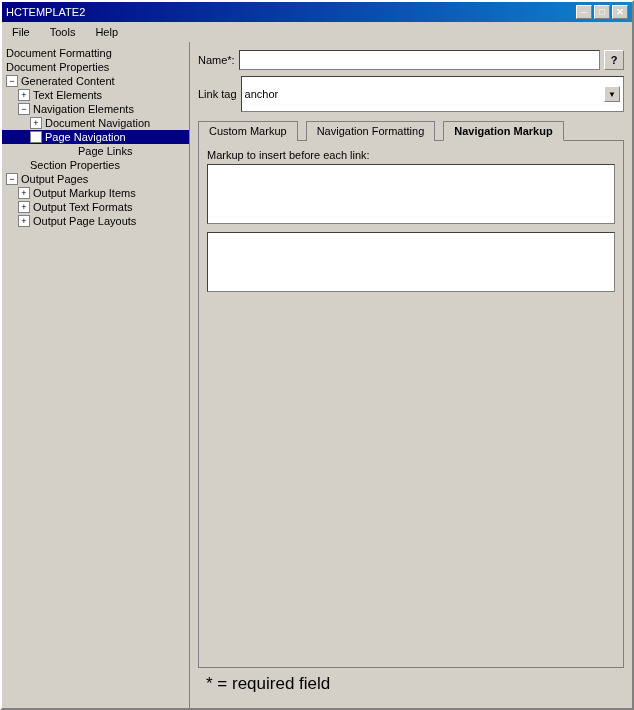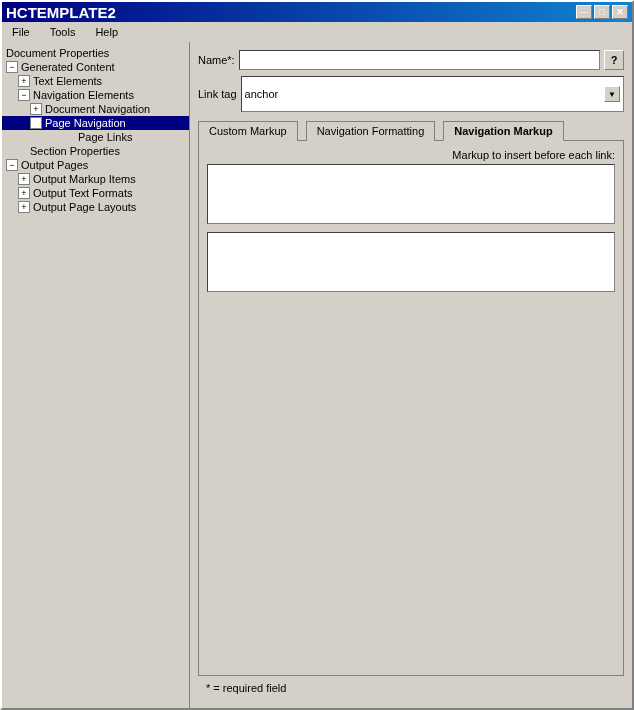--- a/index.html
+++ b/index.html
@@ -25,22 +25,22 @@
       background: linear-gradient(to right, #000080, #1084d0);
       color: white;
       padding: 3px 4px;
       display: flex;
       align-items: center;
       justify-content: space-between;
       height: 20px;
       flex-shrink: 0;
     }
     .title-bar-text {
-      font-size: 15px;
-      font-weight: bold;
+      font-size: 11px;
+      font-weight: normal;
     }
     .title-bar-buttons {
       display: flex;
       gap: 2px;
     }
     .title-btn {
       width: 16px;
       height: 14px;
       background: #d4d0c8;
       border: 1px solid #808080;
@@ -224,39 +224,38 @@
       padding: 8px;
       display: flex;
       flex-direction: column;
       gap: 8px;
       overflow-y: auto;
     }
     .markup-section {
       display: flex;
       flex-direction: column;
       gap: 3px;
-      align-items: flex-end;
     }
     .markup-label {
       font-size: 11px;
     }
     .markup-textarea {
       width: 100%;
       height: 60px;
       border: 1px solid #808080;
       border-top: 1px solid #404040;
       border-left: 1px solid #404040;
       background: white;
       resize: none;
       font-size: 11px;
       padding: 2px;
       font-family: 'Courier New', monospace;
     }
     .required-note {
-      font-size: 11px;
+      font-size: 17px;
       padding: 6px 8px;
       flex-shrink: 0;
     }
   </style>
 </head>
 <body>
 
 <div class="window">
 
   <div class="title-bar">
@@ -271,20 +270,23 @@
   <div class="menu-bar">
     <div class="menu-item">File</div>
     <div class="menu-item">Tools</div>
     <div class="menu-item">Help</div>
   </div>
 
   <div class="main-area">
 
     <div class="sidebar">
       <div class="tree-item level0">
+        <span>Document Formatting</span>
+      </div>
+      <div class="tree-item level0">
         <span>Document Properties</span>
       </div>
       <div class="tree-item level0">
         <span class="expand-icon">−</span>
         <span>Generated Content</span>
       </div>
       <div class="tree-item level1">
         <span class="expand-icon">+</span>
         <span>Text Elements</span>
       </div>

